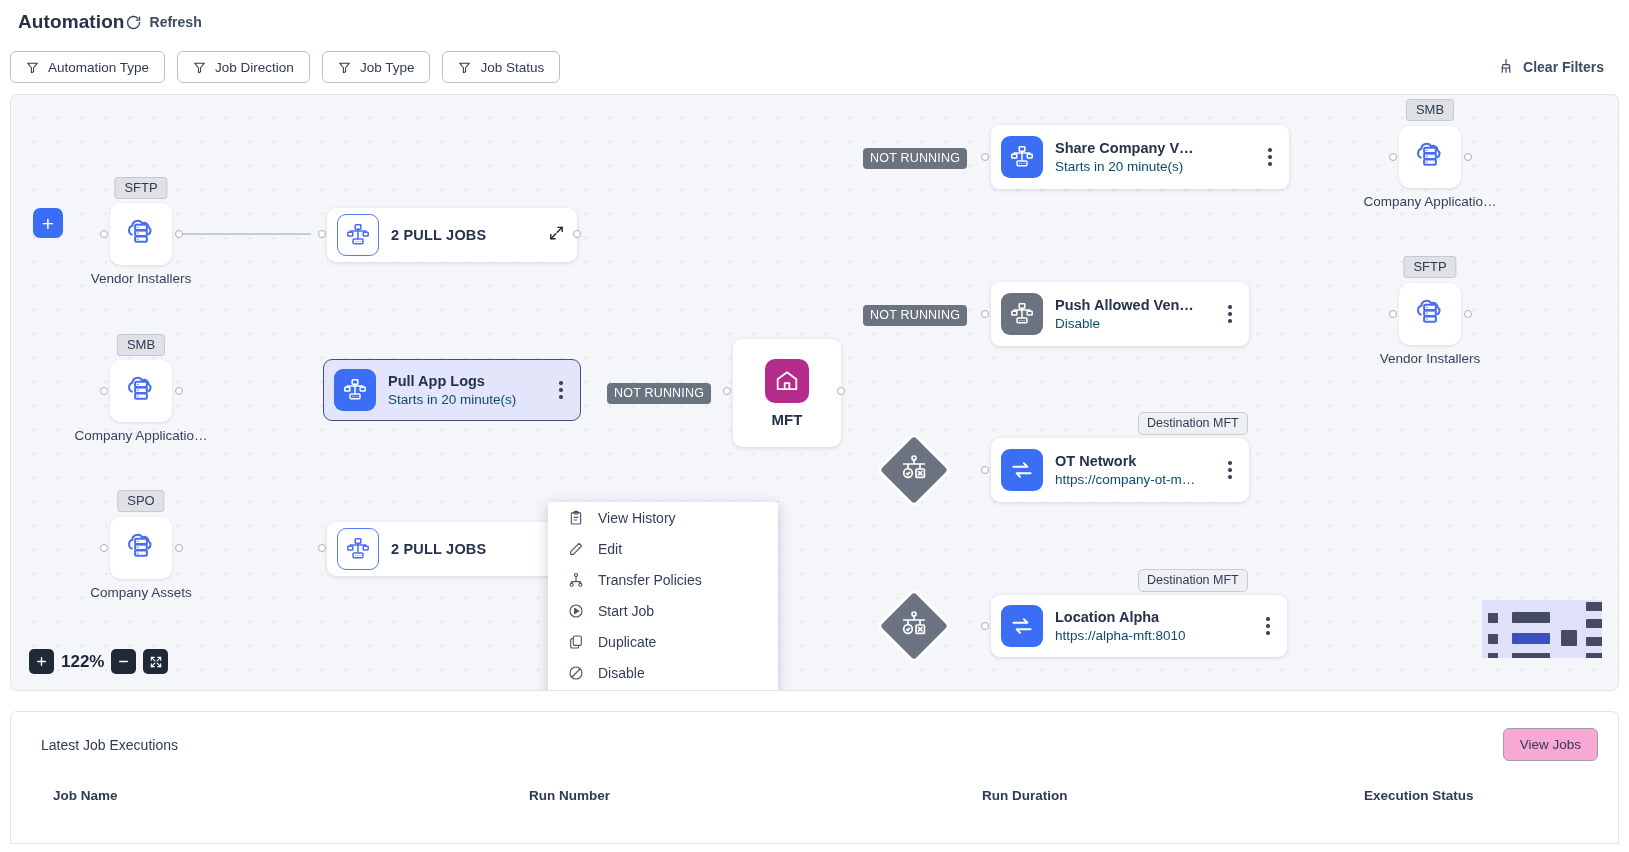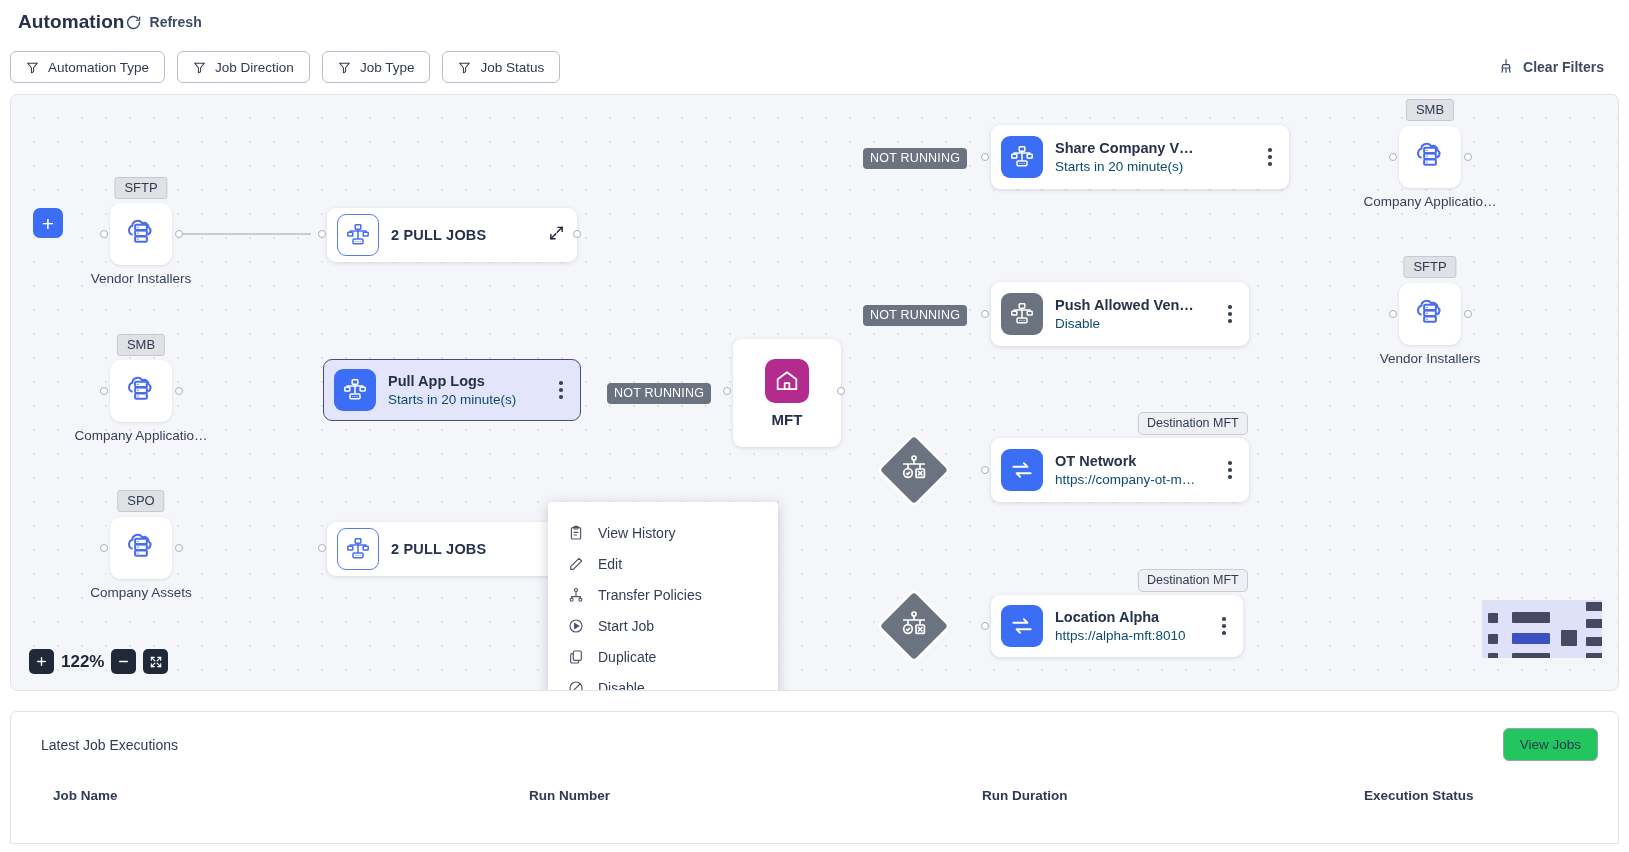--- a/index.html
+++ b/index.html
@@ -106,38 +106,38 @@
   .diamond { position: absolute; cursor: pointer; }
   .dest-badge {
     position: absolute; background: #eef0f3; border: 1px solid #c9ccd4; border-radius: 5px;
     font-size: 12.5px; color: #2f3b52; padding: 3px 8px 4px; white-space: nowrap;
   }
   
   .ctx-menu {
     position: absolute; left: 537px; top: 407px; width: 230px; background: #fff;
     box-shadow: 0 3px 13px rgba(20,30,60,.22); border-radius: 3px; padding: 8px 0; z-index: 40;
   }
-  .ctx-item { height: 31px; display: flex; align-items: flex-end; gap: 14px; padding: 0 18px 0 20px; font-size: 14px; color: #323e57; cursor: pointer; }
+  .ctx-item { height: 31px; display: flex; align-items: flex-start; gap: 14px; padding: 0 18px 0 20px; font-size: 14px; color: #323e57; cursor: pointer; }
   .ctx-item svg { display: block; flex: none; }
   
   .zoom-bar { position: absolute; left: 18px; bottom: 16px; display: flex; align-items: center; gap: 7px; z-index: 30; }
   .zbtn { width: 25px; height: 25px; background: #1f2937; border-radius: 5px; display: flex; align-items: center; justify-content: center; color: #fff; cursor: pointer; }
   .zoom-pct { font-size: 17px; font-weight: bold; color: #1d2637; }
   
   .minimap { position: absolute; right: 16px; bottom: 32px; width: 120px; height: 58px; background: #dfe1f8; overflow: hidden; cursor: pointer; }
   .mm { position: absolute; background: #454961; border-radius: 1px; }
   .mm.blue { background: #3c50c0; }
   
   .bottom-panel {
     margin: 20px 10px 0; border: 1px solid #dfe3ea; border-top-left-radius: 7px;
     border-top-right-radius: 7px; background: #fff; height: 133px; position: relative;
   }
   .bp-head { display: flex; align-items: center; justify-content: space-between; padding: 16px 20px 0 30px; }
   .bp-title { font-size: 14px; color: #2f3b52; }
-  .view-jobs-btn { border: 1px solid #99a1b0; border-radius: 6px; background: #22c55e; font-size: 13.5px; color: #2f3b52; padding: 8px 16px; cursor: pointer; }
+  .view-jobs-btn { border: 1px solid #99a1b0; border-radius: 6px; background: #f9a8d4; font-size: 13.5px; color: #2f3b52; padding: 8px 16px; cursor: pointer; }
   .tbl-head { display: flex; padding: 27px 0 0 42px; font-size: 13.5px; font-weight: bold; color: #2f3b52; }
   .th { flex: none; }
 </style>
 </head>
 <body>
 
 <div class="page-header">
   <div class="page-title">Automation</div>
   <div class="refresh-btn">
     <span>
@@ -454,21 +454,21 @@
         <circle cx="39" cy="27" r="2"></circle>
         <circle cx="33" cy="42" r="4.3"></circle>
         <path d="M31.3 42l1.3 1.4 2.4-2.6"></path>
         <rect x="41" y="38" width="8.4" height="8.4" rx="1"></rect>
         <path d="M43 40l4.4 4.4M47.4 40L43 44.4"></path>
       </g>
     </svg>
   </div>
   <div class="port" style="left:970px; top:527px;"></div>
   <div class="dest-badge" style="left:1127px; top:474px;">Destination MFT</div>
-  <div class="card" style="left:980px; top:500px; width:252px; height:62px;">
+  <div class="card" style="left:980px; top:500px; width:296px; height:62px;">
     <div class="card-ico">
       <svg width="26" height="26" viewBox="0 0 24 24" fill="none" stroke="#ffffff" stroke-width="1.7" stroke-linecap="round" stroke-linejoin="round">
         <path d="M4 9h13l-3.3-3.3"></path>
           <path d="M20 15H7l3.3 3.3"></path>
       </svg>
     </div>
     <div class="card-txt">
       <div class="card-title">Location Alpha</div>
       <div class="card-sub">https://alpha-mft:8010</div>
     </div>

